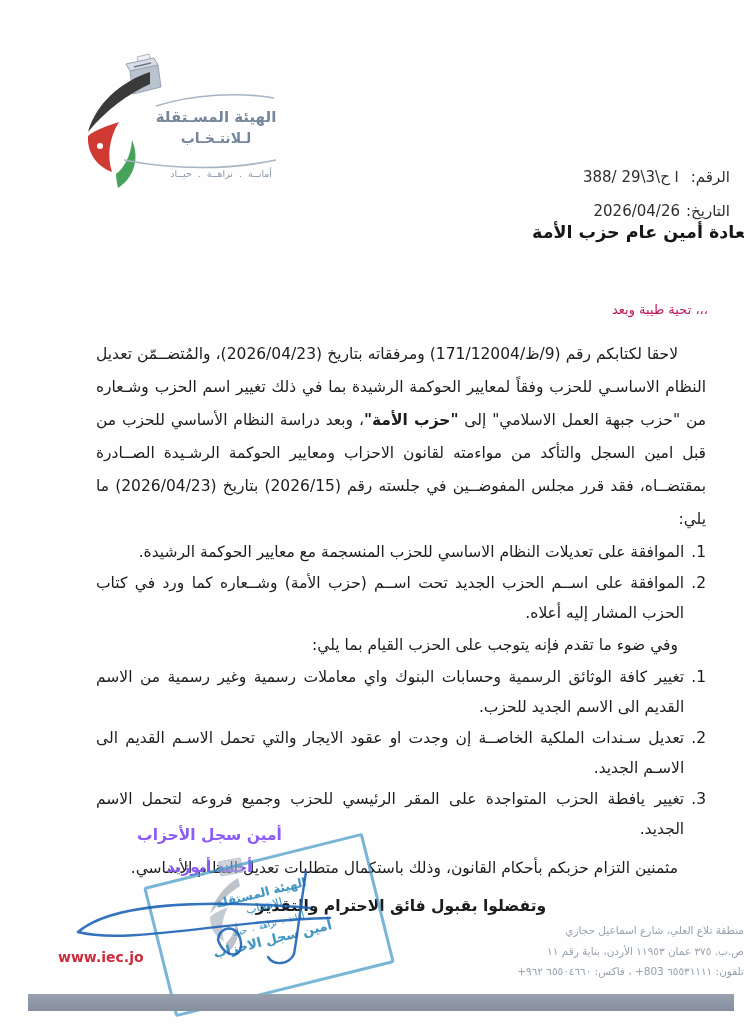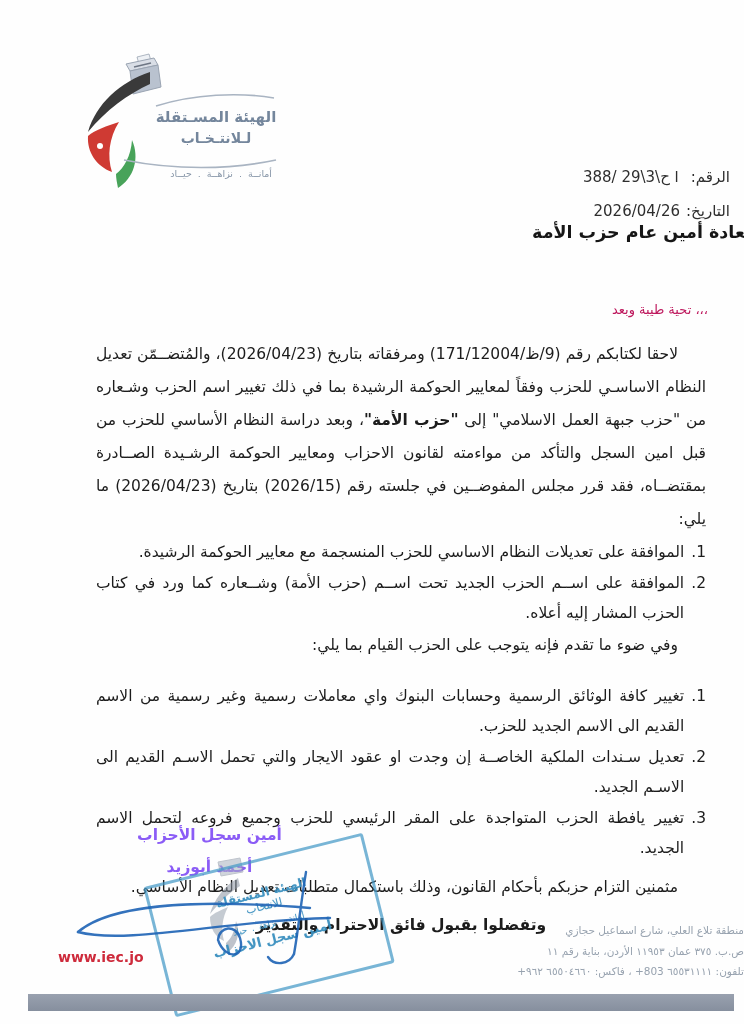--- a/index.html
+++ b/index.html
@@ -24,21 +24,21 @@
   .greeting{position:absolute;right:54px;top:302px;font-weight:400;font-size:13px;color:#be185d;}
 
   
   .body{position:absolute;left:96px;top:338px;width:610px;font-size:15.5px;color:#1c1c1c;}
   .body p{margin:0;}
   .p1{line-height:33px;text-align:justify;text-indent:28px;}
   .p1 b{font-weight:700;}
   .li{display:flex;gap:7px;line-height:30px;margin:1px 0;}
   .li .num{flex:0 0 auto;}
   .li .text{flex:1;text-align:justify;}
-  .intro{line-height:31px;text-indent:28px;margin:2px 0 20px !important;text-align:right;}
+  .intro{line-height:31px;text-indent:28px;margin:2px 0 1px !important;text-align:right;}
   .closing{line-height:31px;text-indent:28px;margin-top:9px !important;}
   .signoff{margin-top:7px !important;text-align:center;font-weight:700;line-height:31px;}
 
   
   .sig-block{position:absolute;left:96px;top:826px;width:155px;text-align:center;font-weight:700;font-size:15.5px;color:#8b5cf6;margin-left:36px;}
   .sig-name{margin-top:14px;}
   .watermark{position:absolute;left:188px;top:854px;opacity:.55;}
   .stamp{position:absolute;left:156px;top:858px;width:220px;height:128px;transform:rotate(-14deg);
          border:3px solid rgba(68,152,198,.72);border-radius:3px;color:rgba(56,142,190,.92);
          text-shadow:0 0 1px rgba(62,150,198,.35);}

